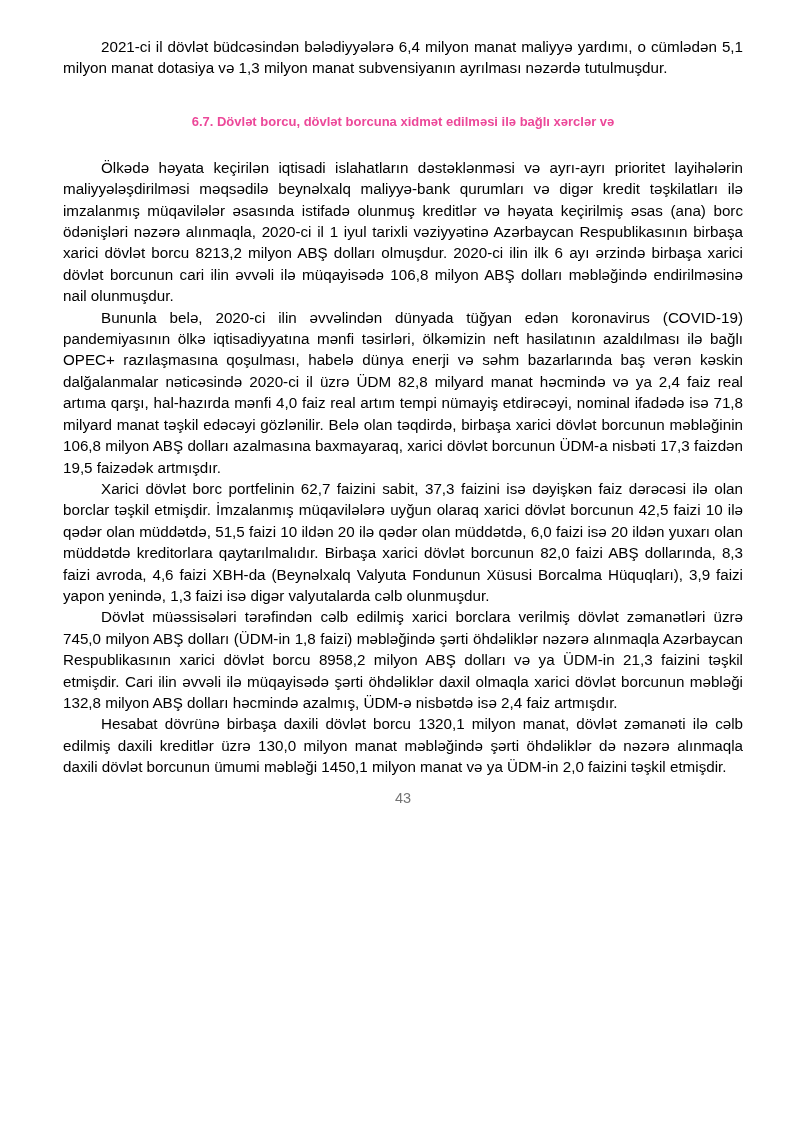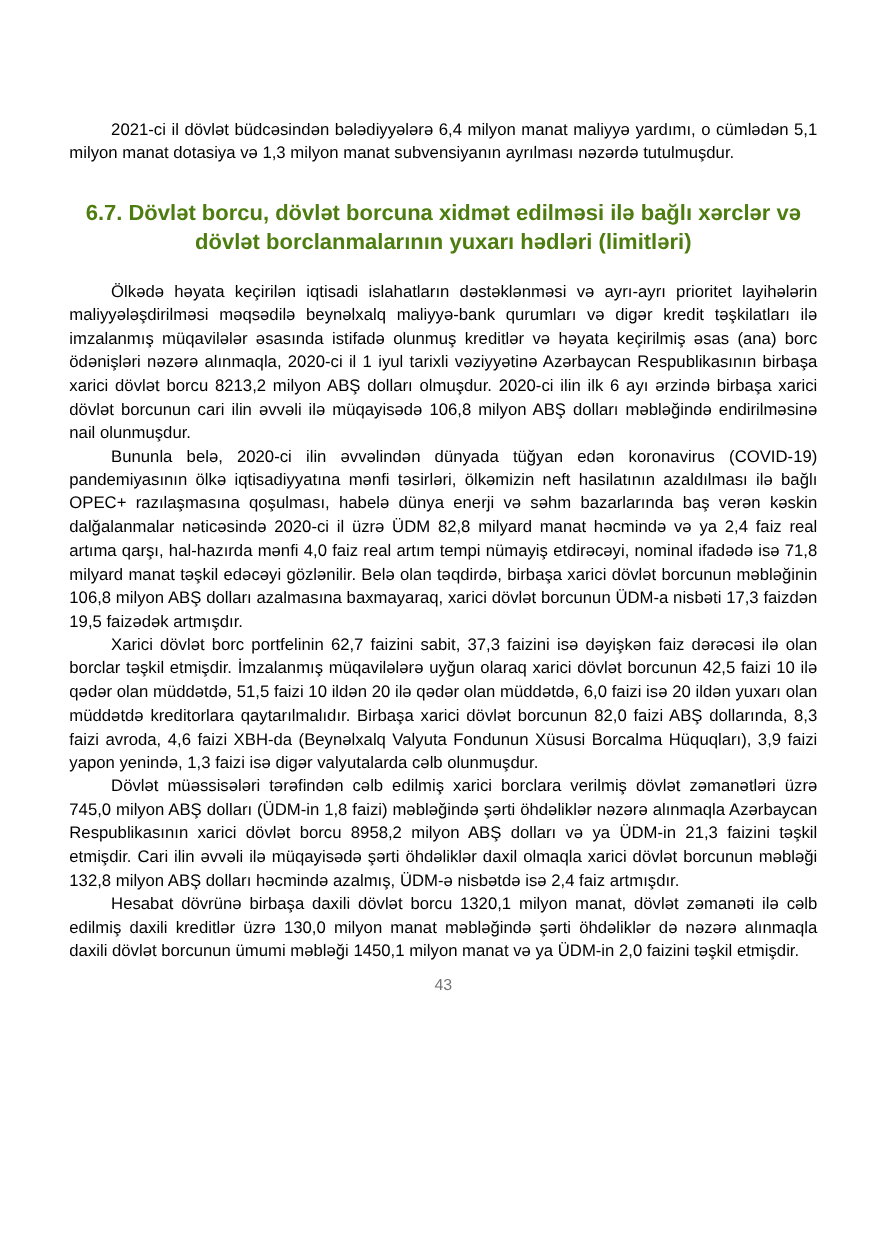--- a/index.html
+++ b/index.html
@@ -6,58 +6,58 @@
     margin: 0;
     padding: 0;
     background: #ffffff;
   }
   .page {
     position: relative;
     width: 800px;
     height: 1132px;
     background: #ffffff;
     box-sizing: border-box;
-    padding: 108px 57px 0 63px;
+    padding: 36px 57px 0 63px;
     font-family: "Liberation Sans", "DejaVu Sans", sans-serif;
     color: #000000;
     overflow: hidden;
   }
   .body-text p {
     margin: 0;
     font-size: 15.2px;
     line-height: 21.4px;
     text-align: justify;
     text-indent: 38px;
     color: #000000;
   }
   h2.section-heading {
     margin: 30px 0 22px 0;
-    font-size: 20px;
+    font-size: 13px;
     line-height: 26px;
     font-weight: bold;
     text-align: center;
-    color: #4d7c0f;
+    color: #ec4899;
   }
   .page-number {
     margin-top: 11px;
     text-align: center;
     font-size: 14.5px;
     line-height: 18px;
     color: #737373;
   }
 </style>
 </head>
 <body>
 
 <div class="page">
   <div class="body-text">
 
     <p>2021-ci il dövlət büdcəsindən bələdiyyələrə 6,4 milyon manat maliyyə yardımı, o cümlədən 5,1 milyon manat dotasiya və 1,3 milyon manat subvensiyanın ayrılması nəzərdə tutulmuşdur.</p>
 
-    <h2 class="section-heading"><span>6.7. Dövlət borcu, dövlət borcuna xidmət edilməsi ilə bağlı xərclər və</span><br><span>dövlət borclanmalarının yuxarı hədləri (limitləri)</span></h2>
+    <h2 class="section-heading"><span>6.7. Dövlət borcu, dövlət borcuna xidmət edilməsi ilə bağlı xərclər və</span><br></h2>
 
     <p>Ölkədə həyata keçirilən iqtisadi islahatların dəstəklənməsi və ayrı-ayrı prioritet layihələrin maliyyələşdirilməsi məqsədilə beynəlxalq maliyyə-bank qurumları və digər kredit təşkilatları ilə imzalanmış müqavilələr əsasında istifadə olunmuş kreditlər və həyata keçirilmiş əsas (ana) borc ödənişləri nəzərə alınmaqla, 2020-ci il 1 iyul tarixli vəziyyətinə Azərbaycan Respublikasının birbaşa xarici dövlət borcu 8213,2 milyon ABŞ dolları olmuşdur. 2020-ci ilin ilk 6 ayı ərzində birbaşa xarici dövlət borcunun cari ilin əvvəli ilə müqayisədə 106,8 milyon ABŞ dolları məbləğində endirilməsinə nail olunmuşdur.</p>
     <p>Bununla belə, 2020-ci ilin əvvəlindən dünyada tüğyan edən koronavirus (COVID-19) pandemiyasının ölkə iqtisadiyyatına mənfi təsirləri, ölkəmizin neft hasilatının azaldılması ilə bağlı OPEC+ razılaşmasına qoşulması, habelə dünya enerji və səhm bazarlarında baş verən kəskin dalğalanmalar nəticəsində 2020-ci il üzrə ÜDM 82,8 milyard manat həcmində və ya 2,4 faiz real artıma qarşı, hal-hazırda mənfi 4,0 faiz real artım tempi nümayiş etdirəcəyi, nominal ifadədə isə 71,8 milyard manat təşkil edəcəyi gözlənilir. Belə olan təqdirdə, birbaşa xarici dövlət borcunun məbləğinin 106,8 milyon ABŞ dolları azalmasına baxmayaraq, xarici dövlət borcunun ÜDM-a nisbəti 17,3 faizdən 19,5 faizədək artmışdır.</p>
     <p>Xarici dövlət borc portfelinin 62,7 faizini sabit, 37,3 faizini isə dəyişkən faiz dərəcəsi ilə olan borclar təşkil etmişdir. İmzalanmış müqavilələrə uyğun olaraq xarici dövlət borcunun 42,5 faizi 10 ilə qədər olan müddətdə, 51,5 faizi 10 ildən 20 ilə qədər olan müddətdə, 6,0 faizi isə 20 ildən yuxarı olan müddətdə kreditorlara qaytarılmalıdır. Birbaşa xarici dövlət borcunun 82,0 faizi ABŞ dollarında, 8,3 faizi avroda, 4,6 faizi XBH-da (Beynəlxalq Valyuta Fondunun Xüsusi Borcalma Hüquqları), 3,9 faizi yapon yenində, 1,3 faizi isə digər valyutalarda cəlb olunmuşdur.</p>
     <p>Dövlət müəssisələri tərəfindən cəlb edilmiş xarici borclara verilmiş dövlət zəmanətləri üzrə 745,0 milyon ABŞ dolları (ÜDM-in 1,8 faizi) məbləğində şərti öhdəliklər nəzərə alınmaqla Azərbaycan Respublikasının xarici dövlət borcu 8958,2 milyon ABŞ dolları və ya ÜDM-in 21,3 faizini təşkil etmişdir. Cari ilin əvvəli ilə müqayisədə şərti öhdəliklər daxil olmaqla xarici dövlət borcunun məbləği 132,8 milyon ABŞ dolları həcmində azalmış, ÜDM-ə nisbətdə isə 2,4 faiz artmışdır.</p>
     <p>Hesabat dövrünə birbaşa daxili dövlət borcu 1320,1 milyon manat, dövlət zəmanəti ilə cəlb edilmiş daxili kreditlər üzrə 130,0 milyon manat məbləğində şərti öhdəliklər də nəzərə alınmaqla daxili dövlət borcunun ümumi məbləği 1450,1 milyon manat və ya ÜDM-in 2,0 faizini təşkil etmişdir.</p>
 
   </div>
 
   <div class="page-number">43</div>

